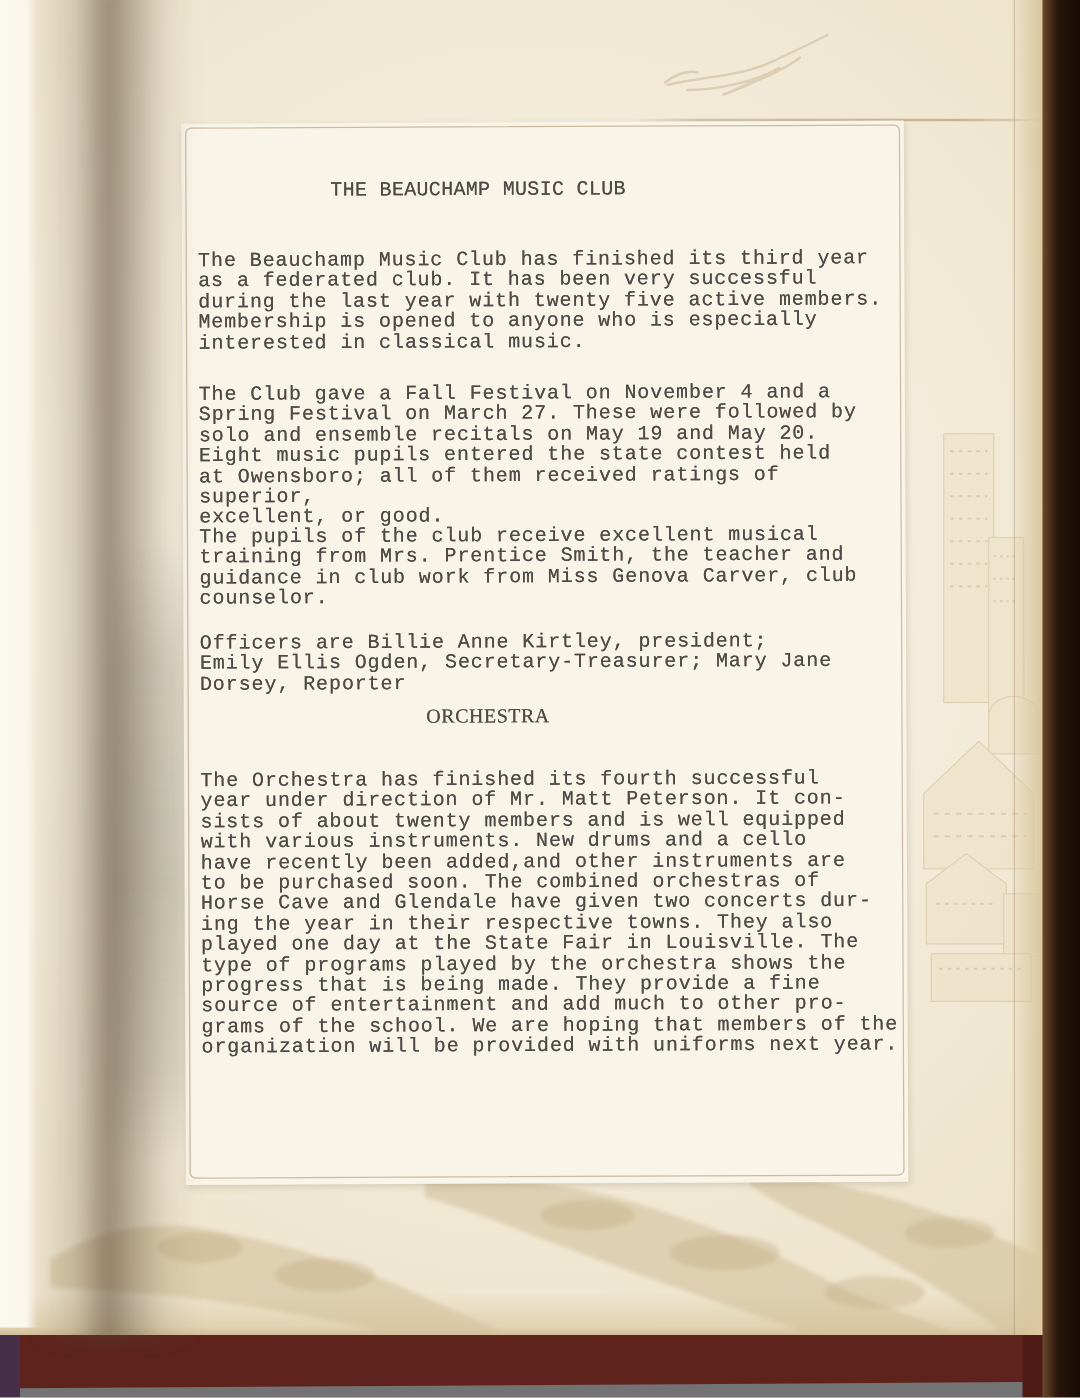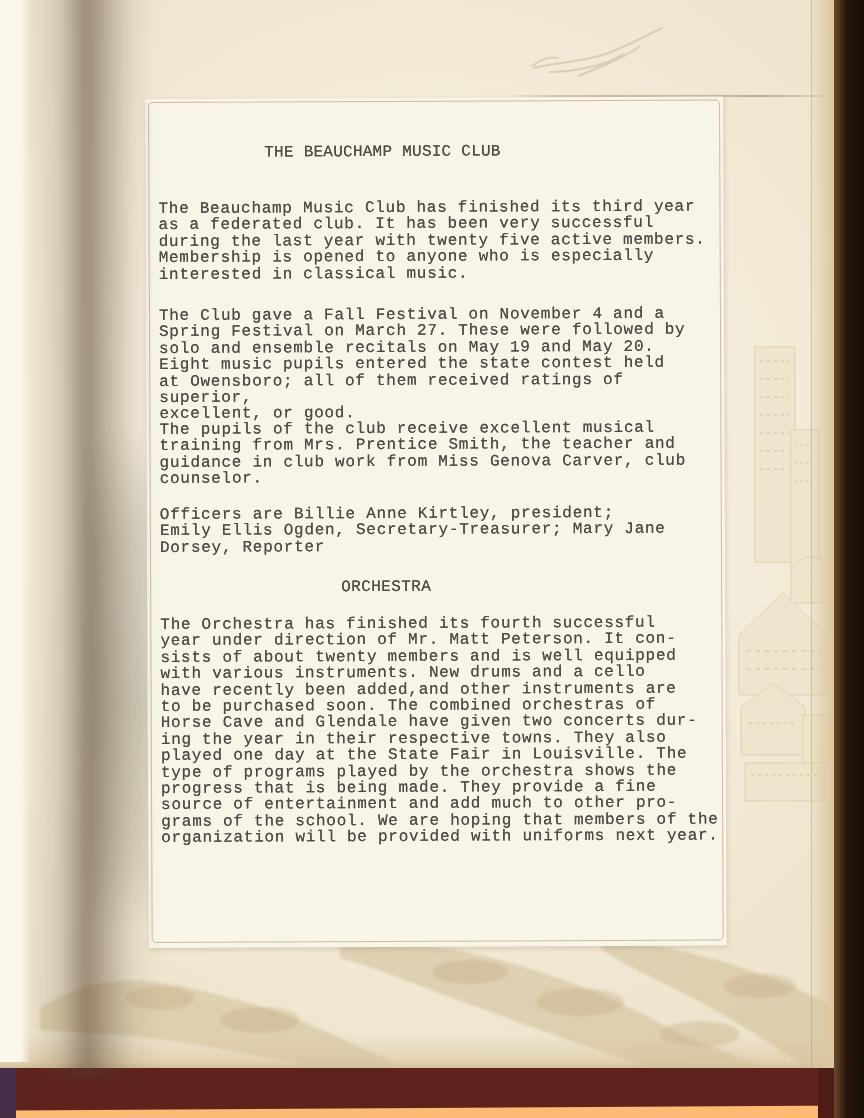--- a/index.html
+++ b/index.html
@@ -1,21 +1,21 @@
 <!DOCTYPE html>
 <html><head>
 <meta charset="utf-8">
 <style>
   html,body{margin:0;padding:0;}
   body{
     width:864px;height:1118px;overflow:hidden;
     font-family:"Liberation Sans",sans-serif;
     background:#8f938b;
   }
-  .stage{position:relative;width:864px;height:1118px;overflow:hidden;background:#fdba74;}
+  .stage{position:relative;width:864px;height:1118px;overflow:hidden;background:#737373;}
 
   
   .cover-bottom{
     position:absolute;left:6px;top:1058px;width:852px;height:50px;
     background:#5e231d;border-radius:3px;transform:rotate(-0.35deg);
   }
   .cover-right-wedge{
     position:absolute;right:0;top:1012px;width:46px;height:106px;
     background:#4e1c15;
   }
@@ -97,21 +97,21 @@
     font-family:"Liberation Mono","DejaVu Sans Mono",monospace;
     font-size:16px;line-height:16.4px;letter-spacing:0.72px;
     color:#4c4b47;white-space:pre-line;
     text-shadow:0 0 0.5px rgba(76,75,71,0.85);
   }
   .t-club-title{left:119px;top:46px;letter-spacing:0.25px;}
   .t-p0{left:13px;top:86px;}
   .t-p1{left:13px;top:193px;}
   .t-p2{left:13px;top:307px;}
   .t-p3{left:13px;top:392px;}
-  .t-orch-title{left:194px;top:481px;letter-spacing:0.4px;}
+  .t-orch-title{left:194px;top:468px;letter-spacing:0.4px;font-family:Liberation Serif, serif;}
   .t-p4{left:13px;top:502px;}
 </style>
 </head>
 <body>
 
 <div class="stage">
 
   <div class="cover-bottom"></div>
   <div class="cover-right-wedge"></div>
   <div class="cover-left-sliver"></div>

